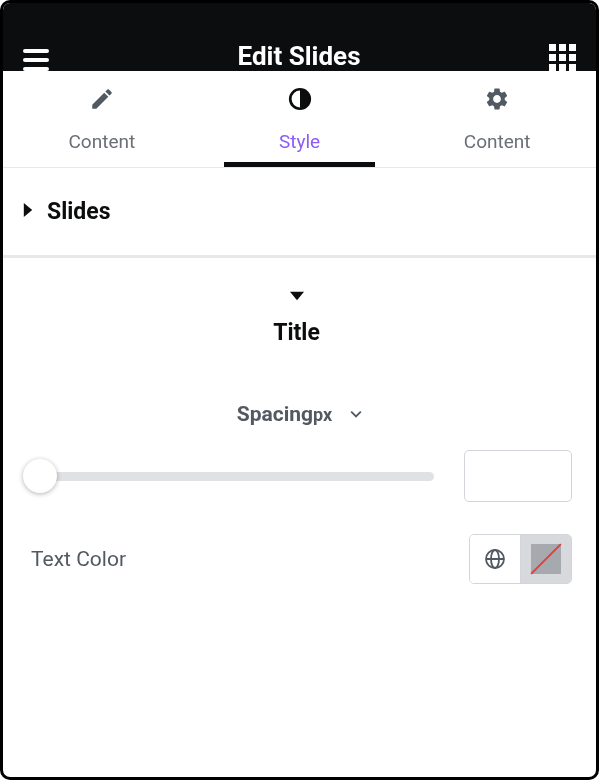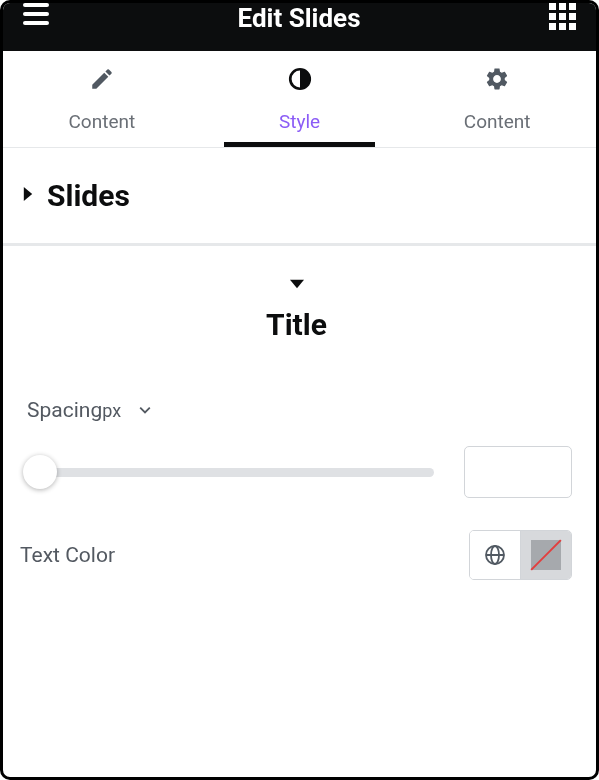--- a/index.html
+++ b/index.html
@@ -11,23 +11,23 @@
       font-family: -apple-system, BlinkMacSystemFont, 'Segoe UI', Roboto, Arial, sans-serif;
       width: 599px;
       height: 780px;
       background: #fff;
       border: 3px solid #000;
       border-radius: 10px;
       overflow: hidden;
     }
     .header {
       background: #0c0d0e;
-      height: 48px;
-      display: flex;
-      align-items: flex-start;
+      height: 68px;
+      display: flex;
+      align-items: flex-end;
       justify-content: space-between;
       padding: 0 20px;
     }
     .menu-icon {
       display: flex;
       flex-direction: column;
       gap: 5px;
       cursor: pointer;
     }
     .menu-icon span {
@@ -105,29 +105,30 @@
     .section-header.no-border-bottom {
       border-bottom: none;
       flex-direction: column;
     }
     .section-caret svg {
       width: 14px;
       height: 14px;
       fill: #0c0d0e;
     }
     .section-title {
-      font-size: 30px;
+      font-size: 23px;
       font-weight: 700;
       color: #0c0d0e;
     }
     .control-row {
       display: flex;
       align-items: center;
-      justify-content: flex-start;
+      justify-content: center;
       padding: 26px 24px 10px 24px;
+      font-weight: bold;
     }
     .control-label {
       font-size: 21px;
       color: #535961;
     }
     .unit-select {
       display: flex;
       align-items: center;
       gap: 18px;
       color: #535961;
@@ -175,21 +176,21 @@
       border-radius: 5px;
       background: #fff;
       font-size: 18px;
       padding: 0 10px;
       outline: none;
     }
     .control-row-simple {
       display: flex;
       align-items: center;
       justify-content: space-between;
-      padding: 32px 24px 0 17px;
+      padding: 32px 24px 0 28px;
     }
     .control-right {
       display: flex;
       align-items: center;
       border: 1px solid #d2d5d9;
       border-radius: 5px;
       overflow: hidden;
     }
     .icon-btn {
       width: 50px;

